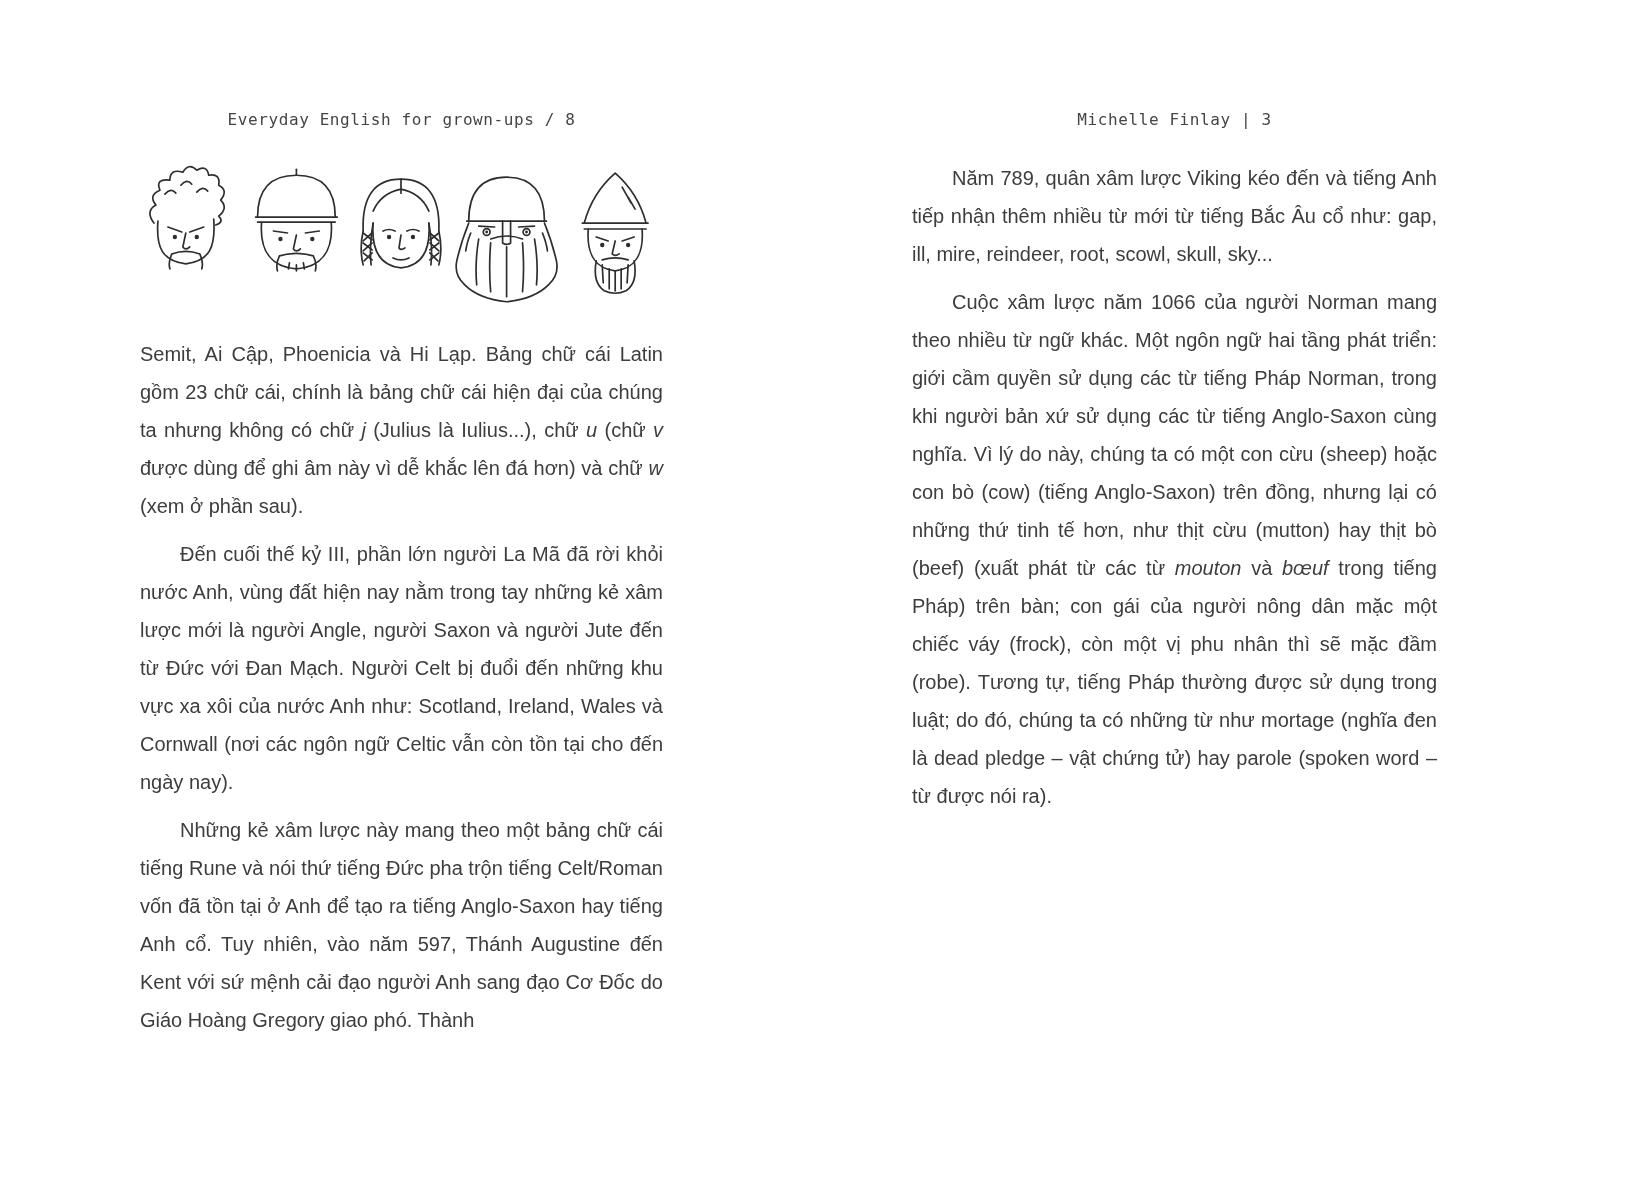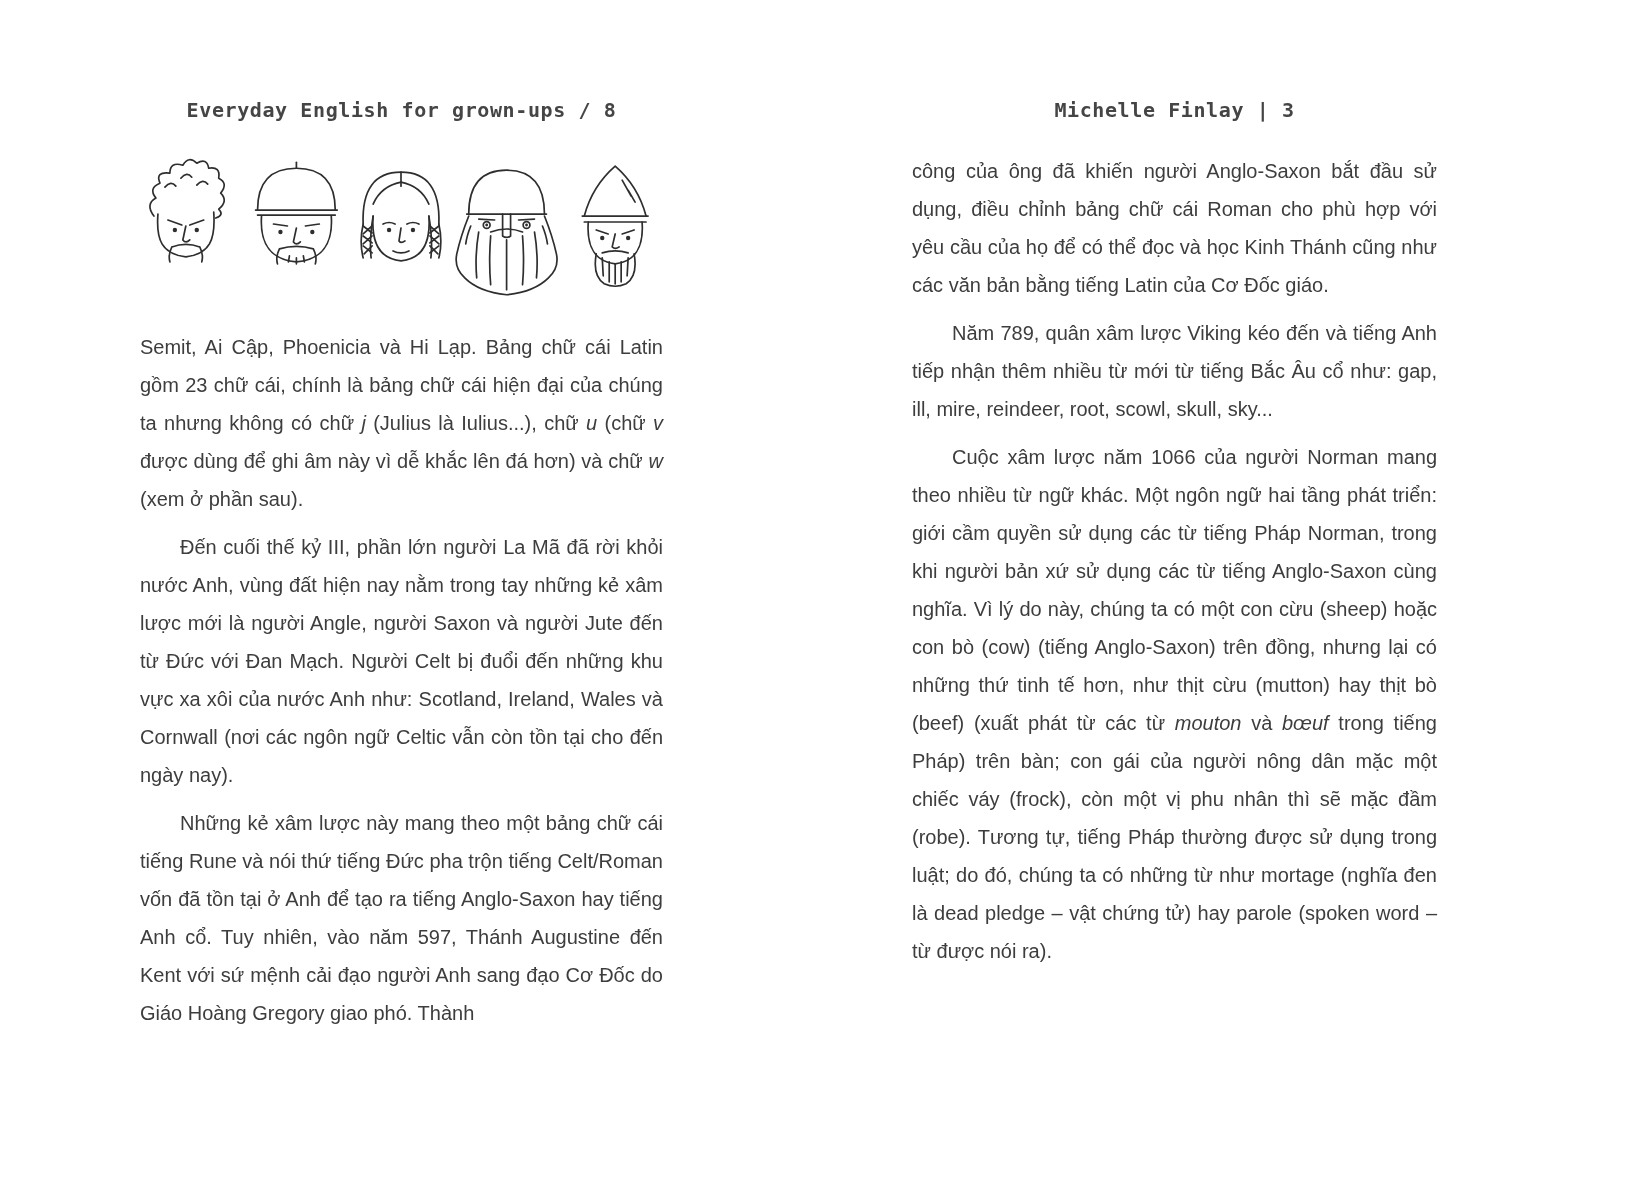--- a/index.html
+++ b/index.html
@@ -10,25 +10,25 @@
     color:#3b3b3b;
     position:relative;
     overflow:hidden;
   }
   .page{position:absolute;top:98px;}
   .page-left{left:140px;width:523px;}
   .page-right{left:912px;width:525px;}
   .running-head{
     text-align:center;
     font-family:"DejaVu Sans Mono", monospace;
-    font-size:20px;
-    font-weight:bold;
+    font-size:16px;
+    font-weight:normal;
     letter-spacing:0.6px;
     color:#454545;
-    margin:0 0 30px 0;
+    margin:12px 0 30px 0;
     white-space:nowrap;
   }
   .figure{
     margin:22px 0 26px 0;
     padding:0;
   }
   .figure svg{display:block;}
   .body-text p{
     margin:0 0 10px 0;
     font-size:20px;
@@ -125,17 +125,16 @@
       <p class=""><span>Semit, Ai Cập, Phoenicia và Hi Lạp. Bảng chữ cái Latin gồm 23 chữ cái, chính là bảng chữ cái hiện đại của chúng ta nhưng không có chữ </span><span class="it">j</span><span> (Julius là Iulius...), chữ </span><span class="it">u</span><span> (chữ </span><span class="it">v</span><span> được dùng để ghi âm này vì dễ khắc lên đá hơn) và chữ </span><span class="it">w</span><span> (xem ở phần sau).</span></p>
       <p class="indent"><span>Đến cuối thế kỷ III, phần lớn người La Mã đã rời khỏi nước Anh, vùng đất hiện nay nằm trong tay những kẻ xâm lược mới là người Angle, người Saxon và người Jute đến từ Đức với Đan Mạch. Người Celt bị đuổi đến những khu vực xa xôi của nước Anh như: Scotland, Ireland, Wales và Cornwall (nơi các ngôn ngữ Celtic vẫn còn tồn tại cho đến ngày nay).</span></p>
       <p class="indent"><span>Những kẻ xâm lược này mang theo một bảng chữ cái tiếng Rune và nói thứ tiếng Đức pha trộn tiếng Celt/Roman vốn đã tồn tại ở Anh để tạo ra tiếng Anglo-Saxon hay tiếng Anh cổ. Tuy nhiên, vào năm 597, Thánh Augustine đến Kent với sứ mệnh cải đạo người Anh sang đạo Cơ Đốc do Giáo Hoàng Gregory giao phó. Thành</span></p>
     </div>
 </div>
 
 <div class="page page-right">
   <div class="running-head">Michelle Finlay | 3</div>
 
   <div class="body-text">
-      <p class=""><span>công của ông đã khiến người Anglo-Saxon bắt đầu sử dụng, điều chỉnh bảng chữ cái Roman cho phù hợp với yêu cầu của họ để có thể đọc và học Kinh Thánh cũng như các văn bản bằng tiếng Latin của Cơ Đốc giáo.</span></p>
       <p class="indent"><span>Năm 789, quân xâm lược Viking kéo đến và tiếng Anh tiếp nhận thêm nhiều từ mới từ tiếng Bắc Âu cổ như: gap, ill, mire, reindeer, root, scowl, skull, sky...</span></p>
       <p class="indent"><span>Cuộc xâm lược năm 1066 của người Norman mang theo nhiều từ ngữ khác. Một ngôn ngữ hai tầng phát triển: giới cầm quyền sử dụng các từ tiếng Pháp Norman, trong khi người bản xứ sử dụng các từ tiếng Anglo-Saxon cùng nghĩa. Vì lý do này, chúng ta có một con cừu (sheep) hoặc con bò (cow) (tiếng Anglo-Saxon) trên đồng, nhưng lại có những thứ tinh tế hơn, như thịt cừu (mutton) hay thịt bò (beef) (xuất phát từ các từ </span><span class="it">mouton</span><span> và </span><span class="it">bœuf</span><span> trong tiếng Pháp) trên bàn; con gái của người nông dân mặc một chiếc váy (frock), còn một vị phu nhân thì sẽ mặc đầm (robe). Tương tự, tiếng Pháp thường được sử dụng trong luật; do đó, chúng ta có những từ như mortage (nghĩa đen là dead pledge – vật chứng tử) hay parole (spoken word – từ được nói ra).</span></p>
     </div>
 </div>
 
 </body></html>

